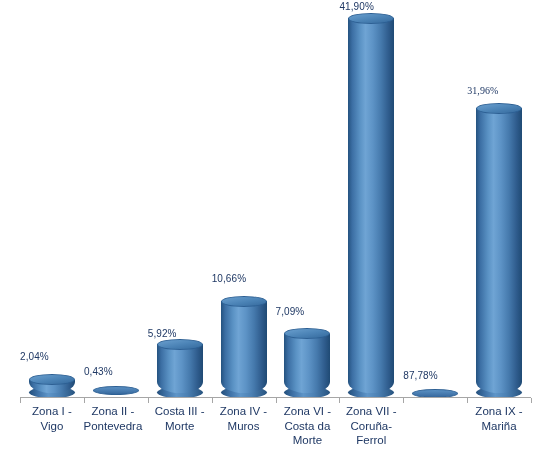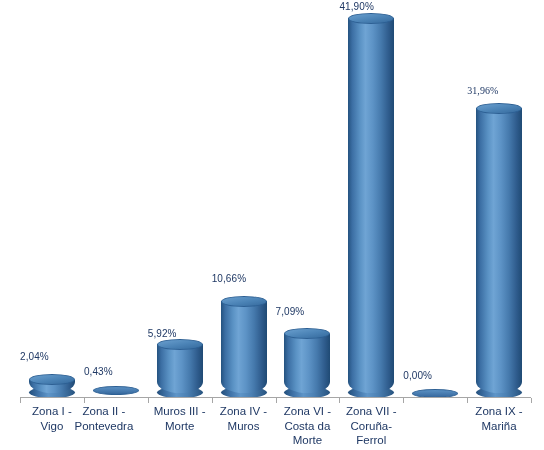--- a/index.html
+++ b/index.html
@@ -214,21 +214,21 @@
           </div>
         </div>
       </div>
     <div id="labels-layer">
         <div class="data-label" style="left: 0px; top: 351.499px;">2,04%</div>
         <div class="data-label" style="left: 63.875px; top: 366.1px;">0,43%</div>
         <div class="data-label" style="left: 127.75px; top: 316.31px; margin-top: 12px;">5,92%</div>
         <div class="data-label" style="left: 191.625px; top: 273.322px;">10,66%</div>
         <div class="data-label" style="left: 255.5px; top: 305.699px;">7,09%</div>
         <div class="data-label" style="left: 319.375px; top: 1px;">41,90%</div>
-        <div class="data-label" style="left: 383.25px; top: 370px;">0,00%</div>
+        <div class="data-label" style="left: 383.25px; top: 370px;">87,78%</div>
         <div class="data-label" style="left: 447.125px; top: 85px; font-family: Liberation Serif, serif;">31,96%</div>
       </div>
   </div>
 
   <div id="category-axis"></div>
   <div id="ticks-layer">
       <div class="axis-tick" style="left: 20px;"></div>
       <div class="axis-tick" style="left: 83.875px;"></div>
       <div class="axis-tick" style="left: 147.75px;"></div>
       <div class="axis-tick" style="left: 211.625px;"></div>
@@ -236,26 +236,26 @@
       <div class="axis-tick" style="left: 339.375px;"></div>
       <div class="axis-tick" style="left: 403.25px;"></div>
       <div class="axis-tick" style="left: 467.125px;"></div>
       <div class="axis-tick" style="left: 531px;"></div>
     </div>
 
   <div id="category-labels">
       <div class="cat-label" style="left: 0px;">
         <div>Zona I - Vigo</div>
       </div>
-      <div class="cat-label" style="left: 52px;">
+      <div class="cat-label" style="left: 61px;">
         <div>Zona II -</div>
         <div>Pontevedra</div>
       </div>
       <div class="cat-label" style="left: 127.75px;">
-        <div>Muros III -</div>
+        <div>Costa III -</div>
         <div>Morte</div>
       </div>
       <div class="cat-label" style="left: 191.625px;">
         <div>Zona IV -</div>
         <div>Muros</div>
       </div>
       <div class="cat-label" style="left: 319.375px;">
         <div>Zona VII -</div>
         <div>Coruña-</div>
         <div>Ferrol</div>

